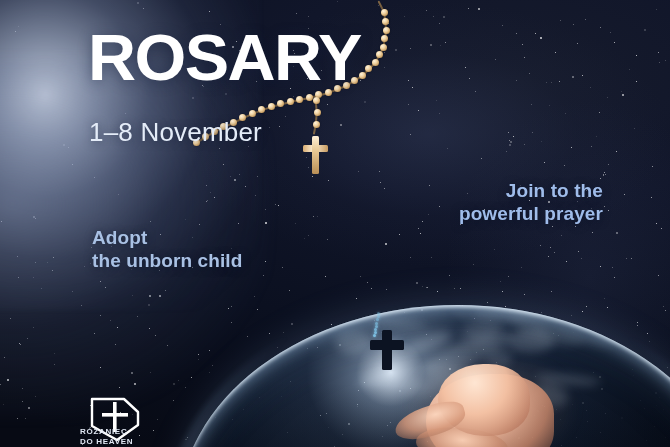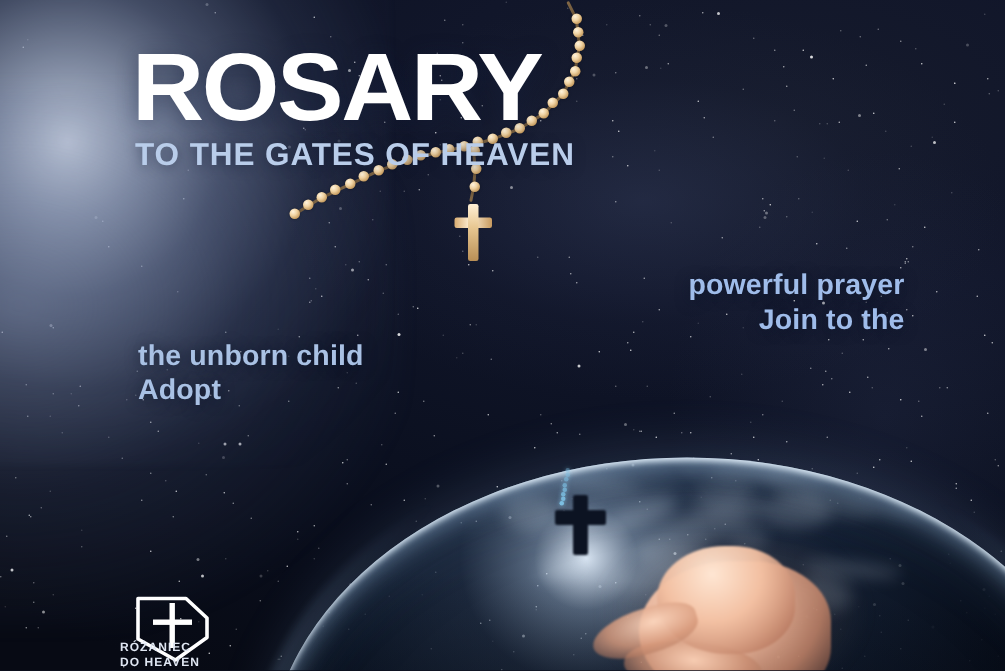--- a/index.html
+++ b/index.html
@@ -822,30 +822,30 @@
       <div class="bead" style="left:313.5px;top:108.5px"></div>
       <div class="cord" style="left:316px;top:124px;width:10.2px;transform:rotate(101.3deg)"></div>
       <div class="bead" style="left:312.5px;top:120.5px"></div>
     <div class="crucifix">
       <div class="h"></div>
       <div class="v"></div>
     </div>
   </div>
 
   <div class="title">ROSARY</div>
-  <div class="subtitle">TO THE GATES OF HEAVEN</div>
+  <div class="dates">1–8 November</div>
 
   <div class="slogan-right">
+    <div>Join to the</div>
     <div>powerful prayer</div>
-    <div>Join to the</div>
   </div>
 
   <div class="slogan-left">
+    <div>Adopt</div>
     <div>the unborn child</div>
-    <div>Adopt</div>
   </div>
 
   <div class="logo">
     <svg width="62" height="52" viewBox="0 0 62 52">
       <path d="M8 6 H40 L54 19 V32 L33 47 L8 33 Z" fill="none" stroke="#ffffff" stroke-width="2.4" stroke-linejoin="round"></path>
       <rect x="29" y="9" width="3.6" height="30" fill="#ffffff"></rect>
       <rect x="18" y="20" width="26" height="3.6" fill="#ffffff"></rect>
     </svg>
   </div>
   <div class="logo-text">

